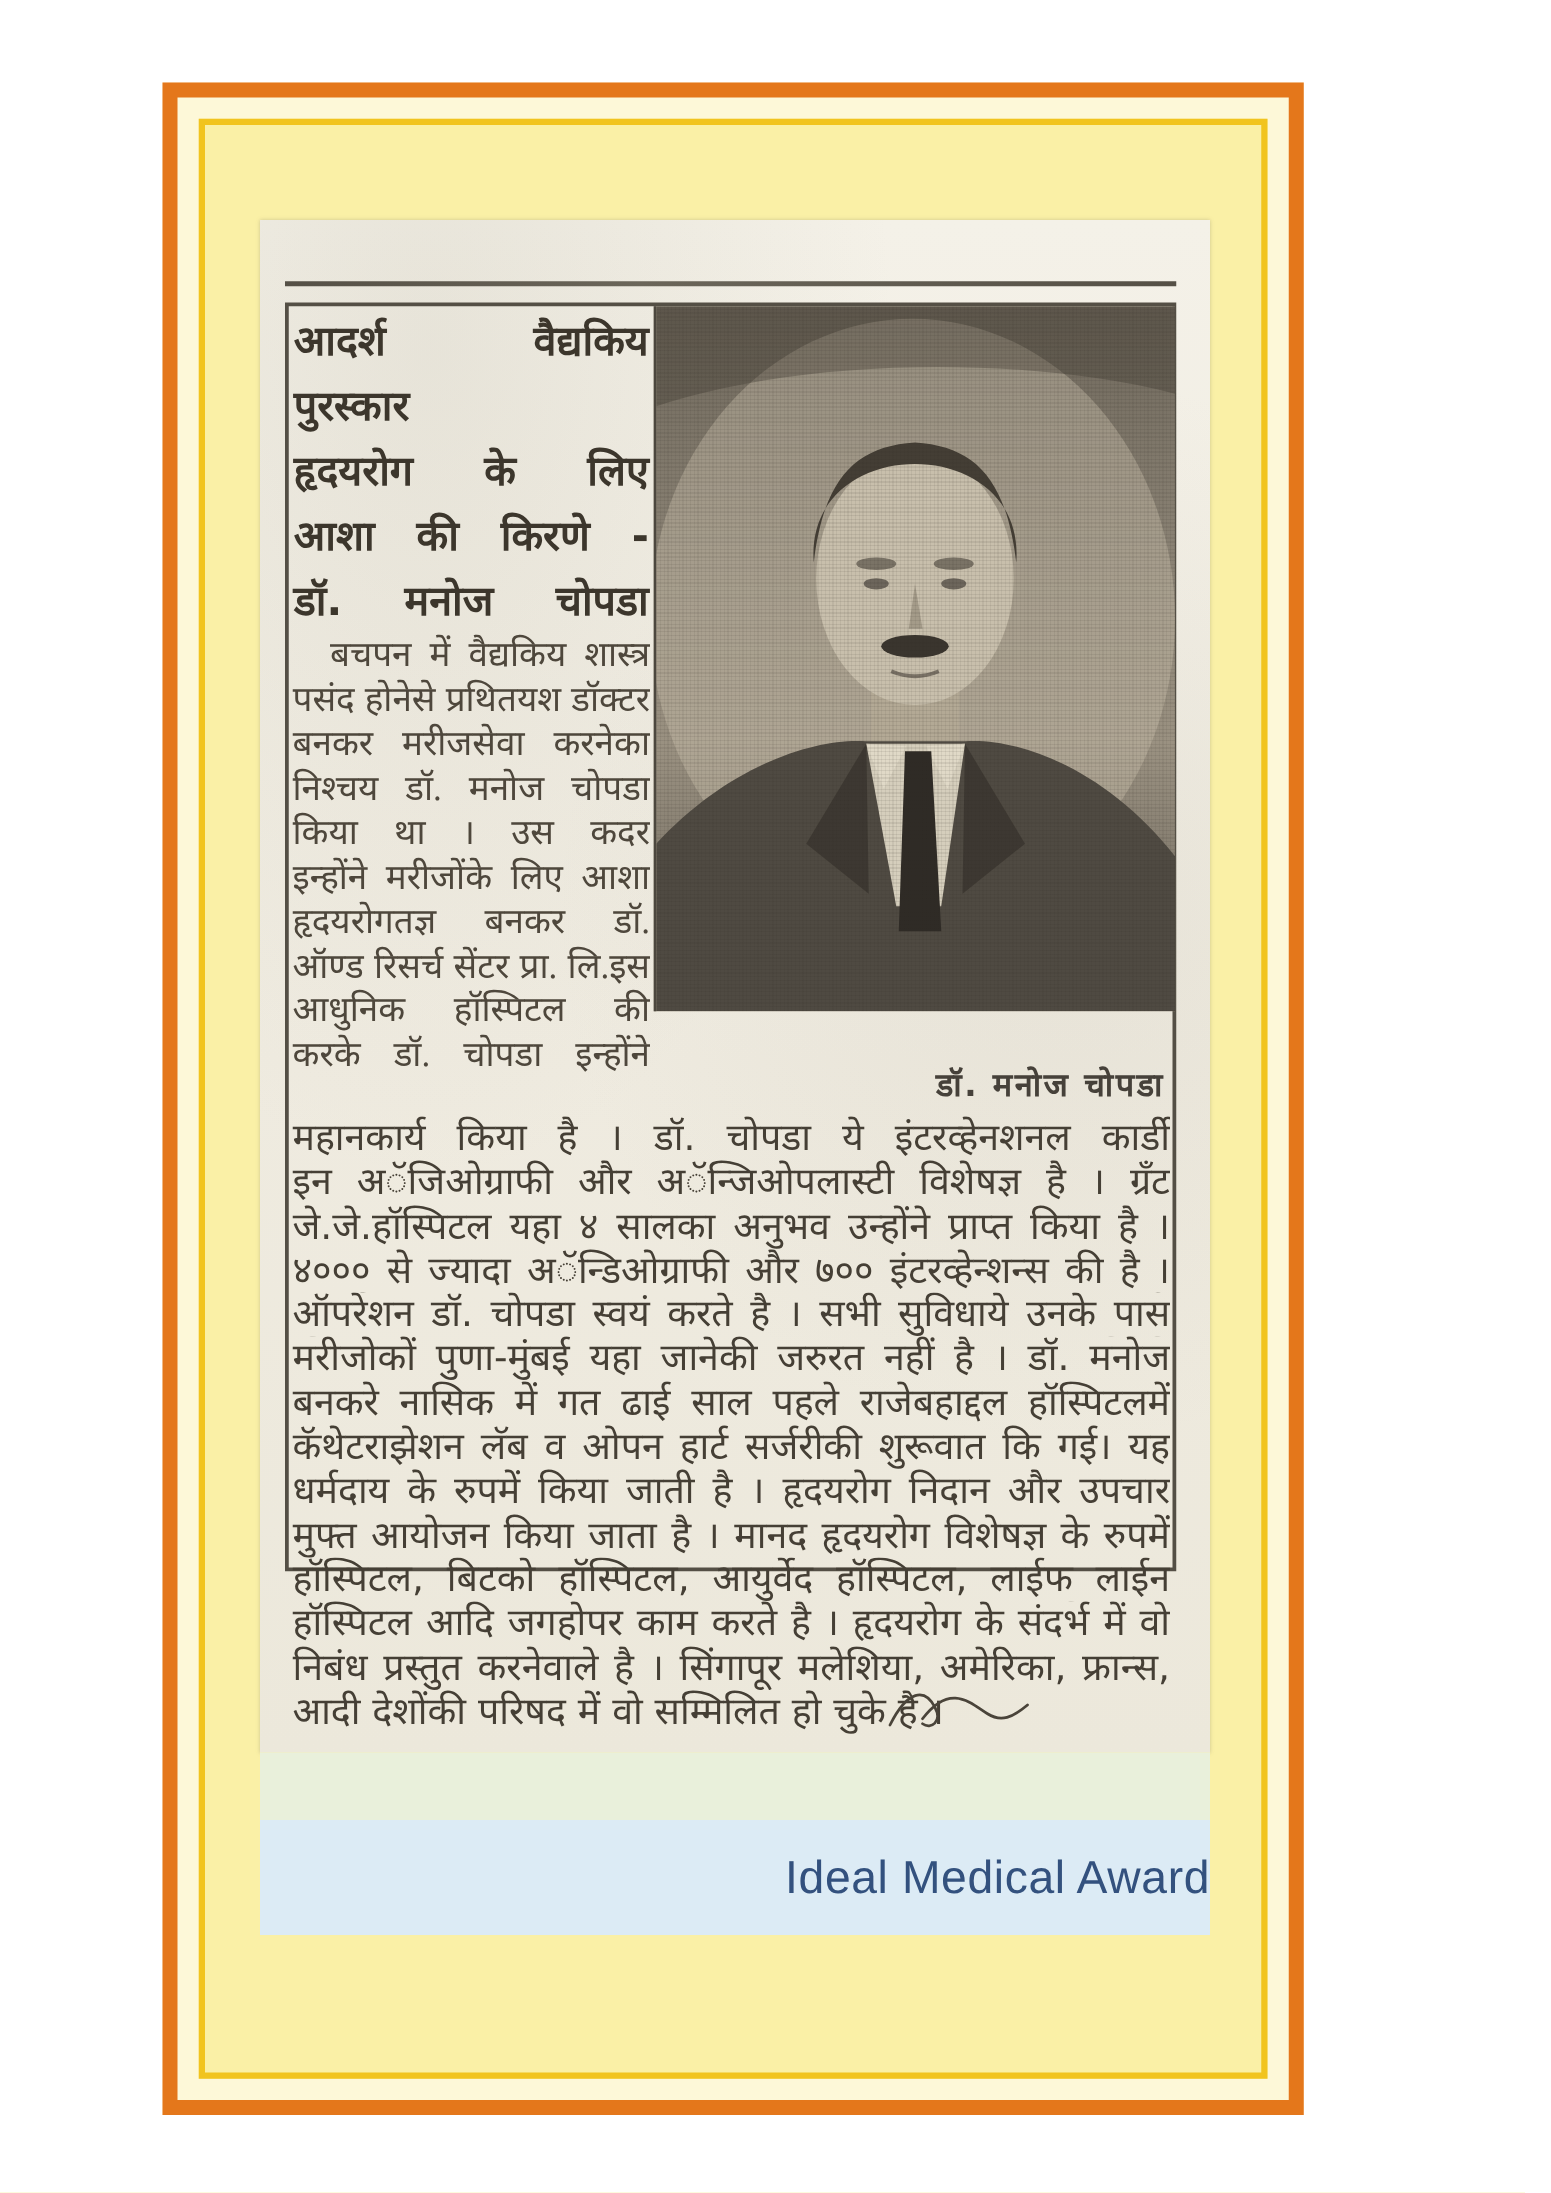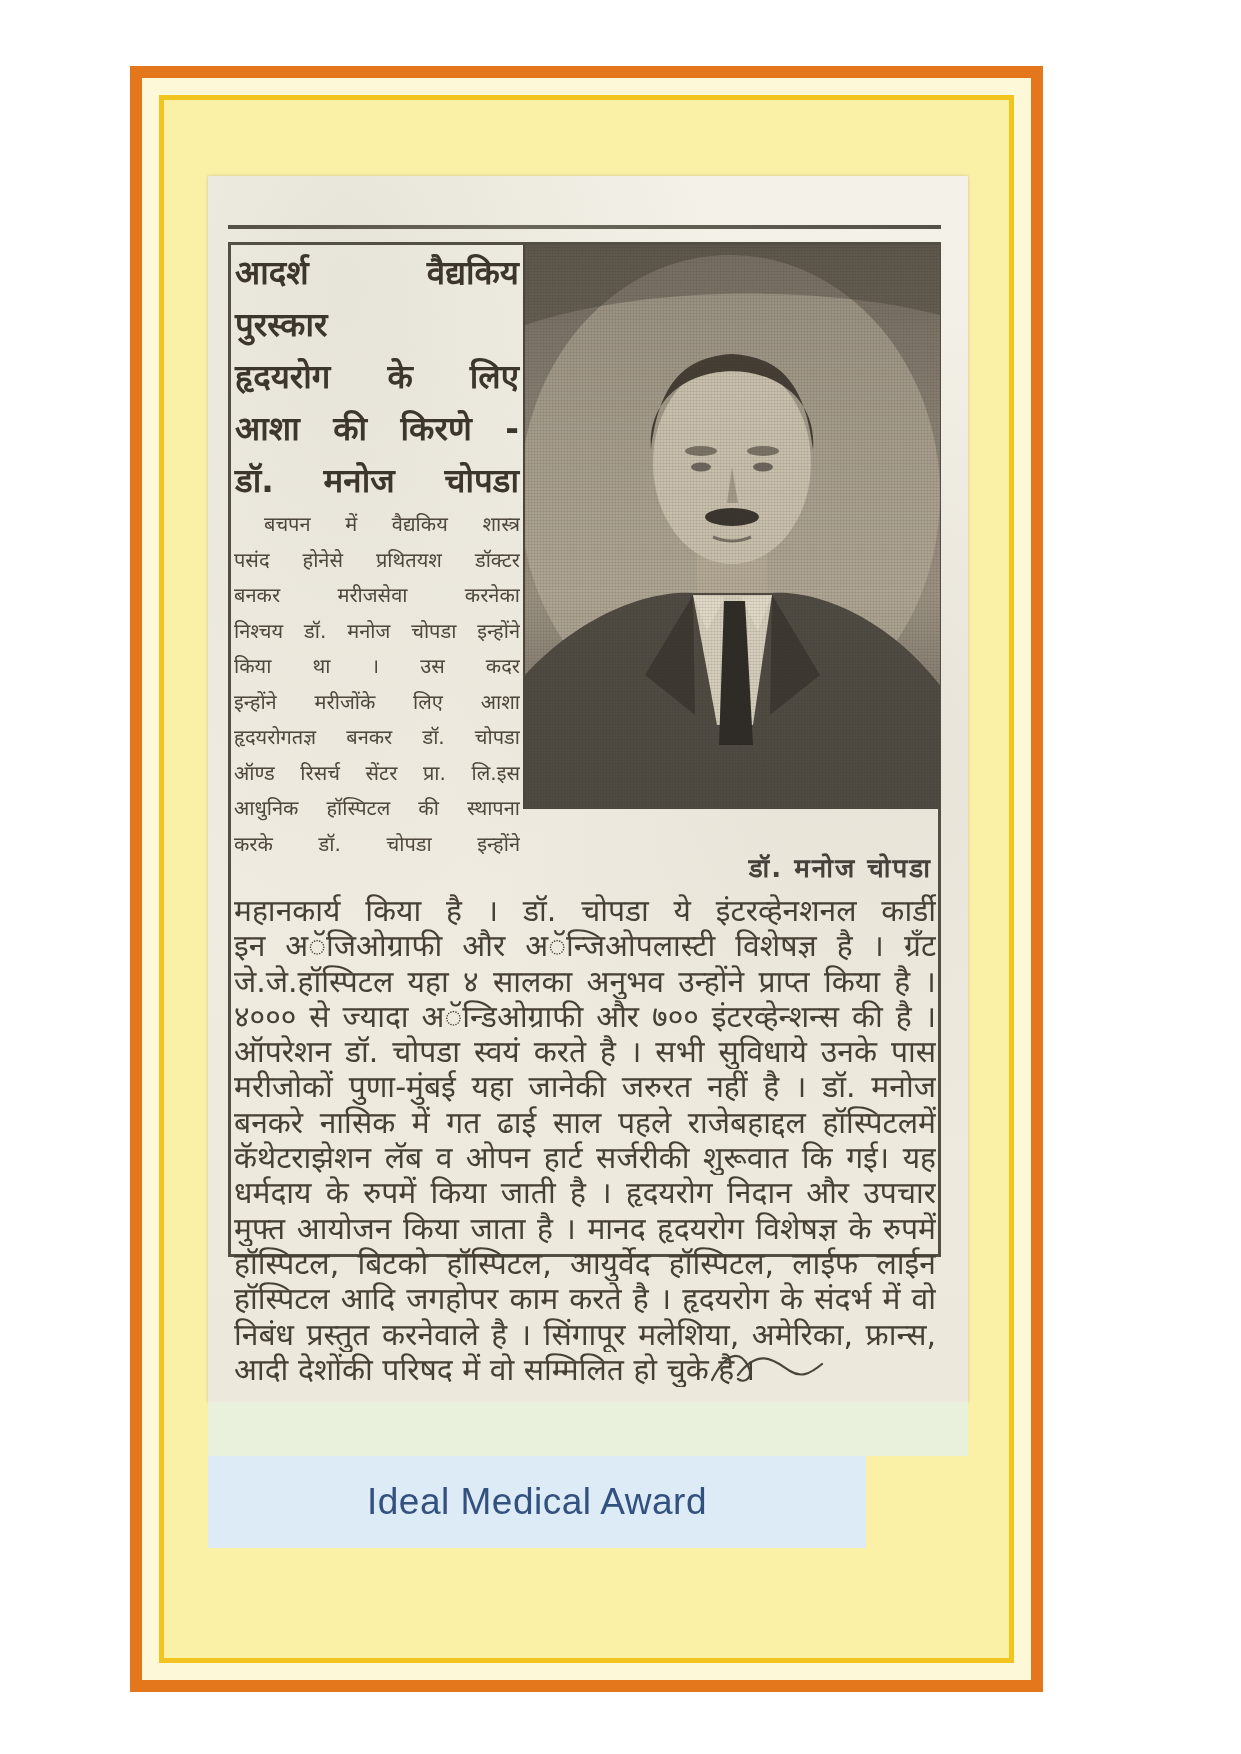--- a/index.html
+++ b/index.html
@@ -38,21 +38,21 @@
     border:3px solid #544F45;box-sizing:border-box;
   }
 
   
   .headline{position:absolute;left:4px;top:2px;width:284px;color:#3C362C;}
   .hl{font-size:33px;font-weight:bold;line-height:52px;white-space:nowrap;}
   .hl.j{text-align:justify;text-align-last:justify;white-space:normal;}
 
   
   .left-column{position:absolute;left:3px;top:262px;width:286px;color:#4E473C;}
-  .lc-line{font-size:20px;line-height:35.5px;text-align:justify;text-align-last:justify;height:35.5px;overflow:hidden;}
+  .lc-line{font-size:28px;line-height:35.5px;text-align:justify;text-align-last:justify;height:35.5px;overflow:hidden;font-family:Liberation Serif, serif;}
   .lc-line.indent{text-indent:30px;}
 
   
   .photo{
     position:absolute;left:292px;top:0px;width:415px;height:564px;overflow:hidden;
     background:#8A8274;border-left:2px solid #4c473e;
   }
   .photo::after{
     content:"";position:absolute;inset:0;
     background-image:
@@ -69,22 +69,22 @@
   
   .full-body{position:absolute;left:3px;top:648px;width:702px;color:#453F35;}
   .fb-line{font-size:30px;line-height:35.3px;height:35.3px;overflow:hidden;text-align:justify;text-align-last:justify;}
   .fb-line.last{text-align:right;text-align-last:left;}
 
   .signature{position:absolute;left:500px;top:1168px;width:120px;height:48px;}
 
   
   .strip-green{position:absolute;left:208px;top:1402px;width:760px;height:54px;background:#E9F0DB;}
   .award-bar{
-    position:absolute;left:208px;top:1456px;width:658px;height:92px;background:#DCEBF5;
-    display:flex;align-items:center;justify-content:center;
+    position:absolute;left:208px;top:1456px;width:760px;height:92px;background:#DCEBF5;
+    display:flex;align-items:center;justify-content:flex-end;
   }
   .award-label{
     font-family:"Liberation Sans","DejaVu Sans",sans-serif;
     font-size:37px;color:#33517E;letter-spacing:.5px;
   }
 </style>
 </head>
 <body>
 
 <div class="page">

